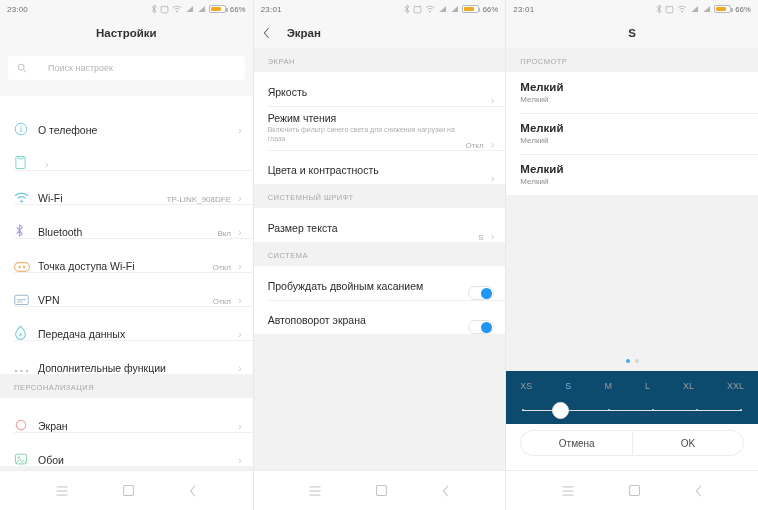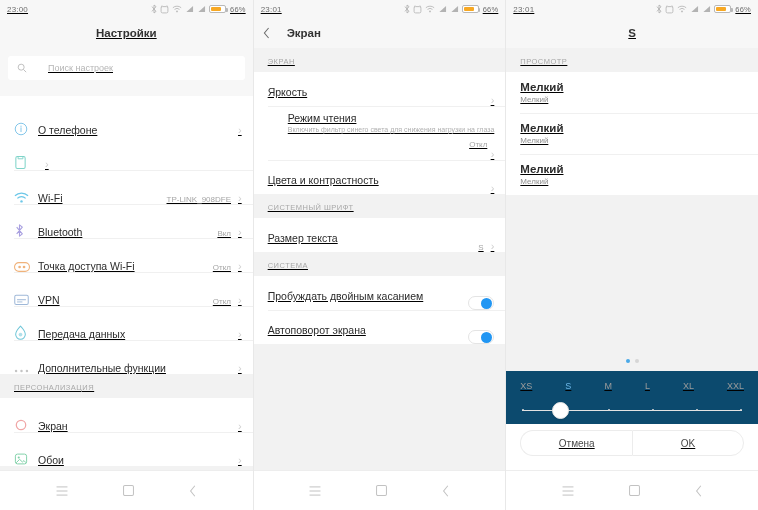--- a/index.html
+++ b/index.html
@@ -2,21 +2,21 @@
 <html><head>
 <meta charset="utf-8">
 <style>
   * { box-sizing: border-box; margin: 0; padding: 0; }
   html, body {
     width: 758px; height: 510px;
     background: #ffffff;
     font-family: "Liberation Sans", sans-serif;
     overflow: hidden;
   }
-  .screens { display: flex; width: 758px; height: 510px; text-decoration: underline; }
+  .screens { display: flex; width: 758px; height: 510px; }
   .panel {
     width: 252.67px; height: 510px;
     background: #ffffff;
     position: relative;
     display: flex; flex-direction: column;
     overflow: hidden;
   }
   .panel + .panel { border-left: 1px solid #e8e8e8; }
 
   
@@ -396,21 +396,21 @@
     <div class="content">
 
       <div class="group-label">ЭКРАН</div>
       <div class="list">
         <div class="row" style="padding-left:14px;">
           <span class="txtcol">
             <span class="lbl">Яркость</span>
           </span>
           <span class="chev">›</span>
         </div>
-        <div class="row" style="padding-left:14px;flex-direction:column;">
+        <div class="row" style="padding-left:14px;">
           <span class="txtcol">
             <div class="lbl">Режим чтения</div>
             <div class="sub">Включить фильтр синего света для снижения нагрузки на глаза</div>
           </span>
           <span class="val">Откл</span>
           <span class="chev">›</span>
         </div>
         <div class="row" style="padding-left:14px;">
           <span class="txtcol">
             <span class="lbl">Цвета и контрастность</span>

